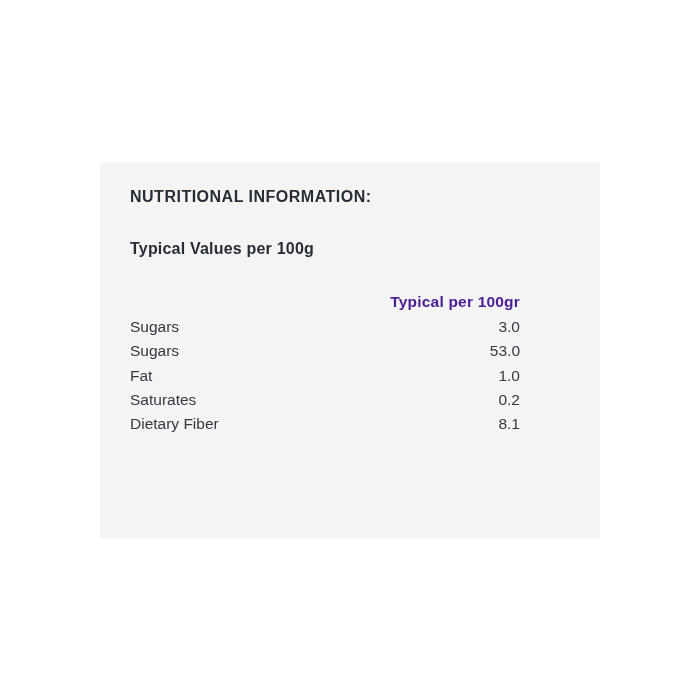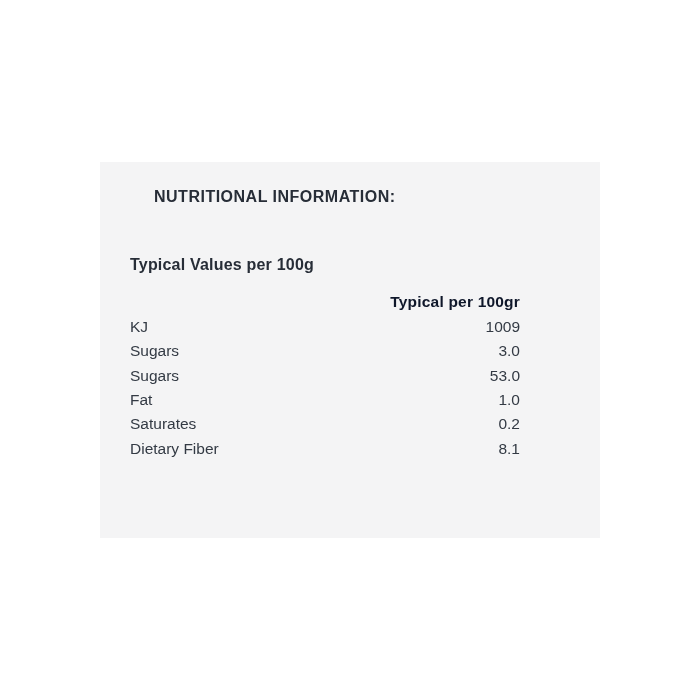--- a/index.html
+++ b/index.html
@@ -20,26 +20,25 @@
     color: #30363f;
   }
   .title {
     position: absolute;
     left: 30px;
     top: 26px;
     font-size: 16px;
     font-weight: 700;
     letter-spacing: 0.5px;
     color: #272d37;
-    margin-left: 24px;
   }
   .subtitle {
     position: absolute;
     left: 30px;
-    top: 94px;
+    top: 78px;
     font-size: 16px;
     font-weight: 700;
     letter-spacing: 0.2px;
     color: #272d37;
   }
   .table {
     position: absolute;
     left: 30px;
     top: 128px;
     width: 390px;
@@ -48,45 +47,41 @@
     display: flex;
     justify-content: space-between;
     align-items: center;
     height: 24.45px;
     font-size: 15.5px;
   }
   .row .label { text-align: left; color: #333a44; }
   .row .value { text-align: right; color: #333a44; }
   .row .value.header {
     font-weight: 700;
-    color: #0f172a;
+    color: #4c1d95;
     letter-spacing: 0.2px;
     text-align: center;
   }
 </style>
 </head>
 <body>
 
 <div class="card">
 
   <div class="title">NUTRITIONAL INFORMATION:</div>
 
   <div class="subtitle">Typical Values per 100g</div>
 
   <div class="table">
 
     <div class="row">
       <span class="label"></span>
       <span class="value header">Typical per 100gr</span>
     </div>
 
-    <div class="row">
-      <span class="label">KJ</span>
-      <span class="value">1009</span>
-    </div>
 
 
     <div class="row">
       <span class="label">Sugars</span>
       <span class="value">3.0</span>
     </div>
 
 
     <div class="row">
       <span class="label">Sugars</span>

